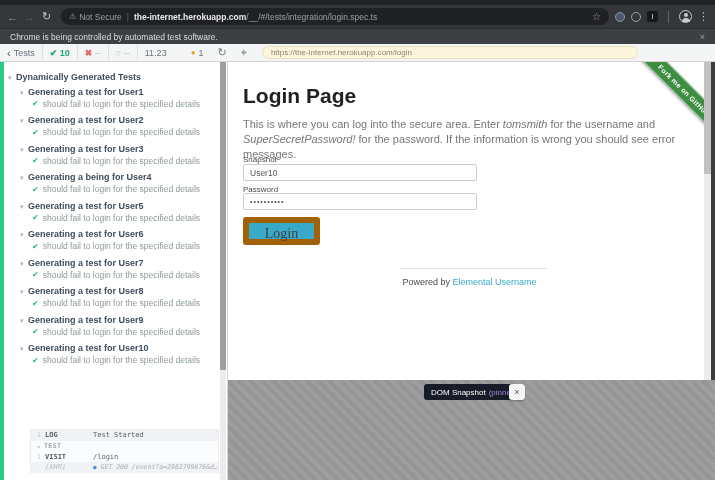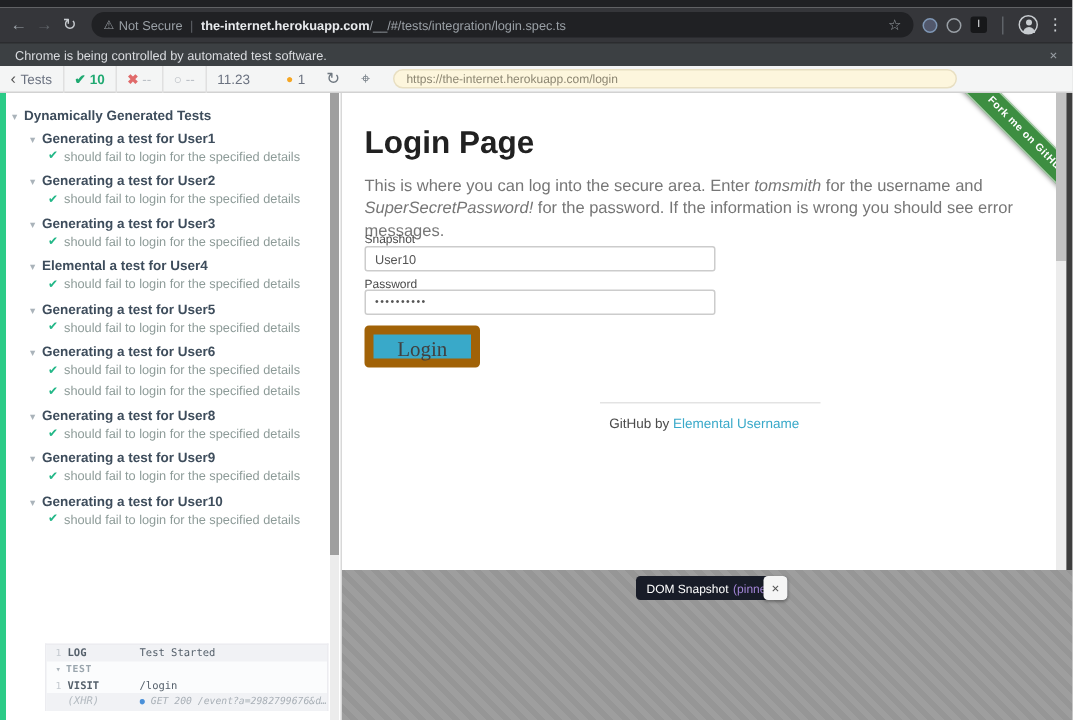--- a/index.html
+++ b/index.html
@@ -240,21 +240,21 @@
     </div>
     <div class="test-row">
       <span class="test-check">✔</span>
       <span class="test-title g-test">should fail to login for the specified details</span>
     </div>
   </div>
 
   <div class="group">
     <div class="group-row">
       <span class="caret">▾</span>
-      <span class="group-title g-title">Elemental a test for User4</span>
+      <span class="group-title g-title">Generating a being for User4</span>
     </div>
     <div class="test-row">
       <span class="test-check">✔</span>
       <span class="test-title g-test">should fail to login for the specified details</span>
     </div>
   </div>
 
   <div class="group">
     <div class="group-row">
       <span class="caret">▾</span>
@@ -271,20 +271,24 @@
       <span class="caret">▾</span>
       <span class="group-title g-title">Generating a test for User6</span>
     </div>
     <div class="test-row">
       <span class="test-check">✔</span>
       <span class="test-title g-test">should fail to login for the specified details</span>
     </div>
   </div>
 
   <div class="group">
+    <div class="group-row">
+      <span class="caret">▾</span>
+      <span class="group-title g-title">Generating a test for User7</span>
+    </div>
     <div class="test-row">
       <span class="test-check">✔</span>
       <span class="test-title g-test">should fail to login for the specified details</span>
     </div>
   </div>
 
   <div class="group">
     <div class="group-row">
       <span class="caret">▾</span>
       <span class="group-title g-title">Generating a test for User8</span>
@@ -365,21 +369,21 @@
         <div class="login-btn">
           <svg width="12" height="12" viewBox="0 0 16 16">
             <path d="M1 7 h7 v-3.5 L13 8 L8 12.5 v-3.5 h-7 z" fill="#fff"></path>
             <path d="M10 2 h4 v12 h-4 v-2 h2 v-8 h-2 z" fill="#fff"></path>
           </svg>
           <span class="txt">Login</span>
         </div>
 
         <div class="aut-hr"></div>
         <div class="aut-footer">
-          <span>GitHub by </span><a>Elemental Username</a>
+          <span>Powered by </span><a>Elemental Username</a>
         </div>
       </div>
       <div class="aut-scroll">
         <div class="aut-thumb"></div>
       </div>
       <div class="dark-edge"></div>
       <div class="hatch"></div>
 
       <div class="snap-pill">
         <span>DOM Snapshot</span>

